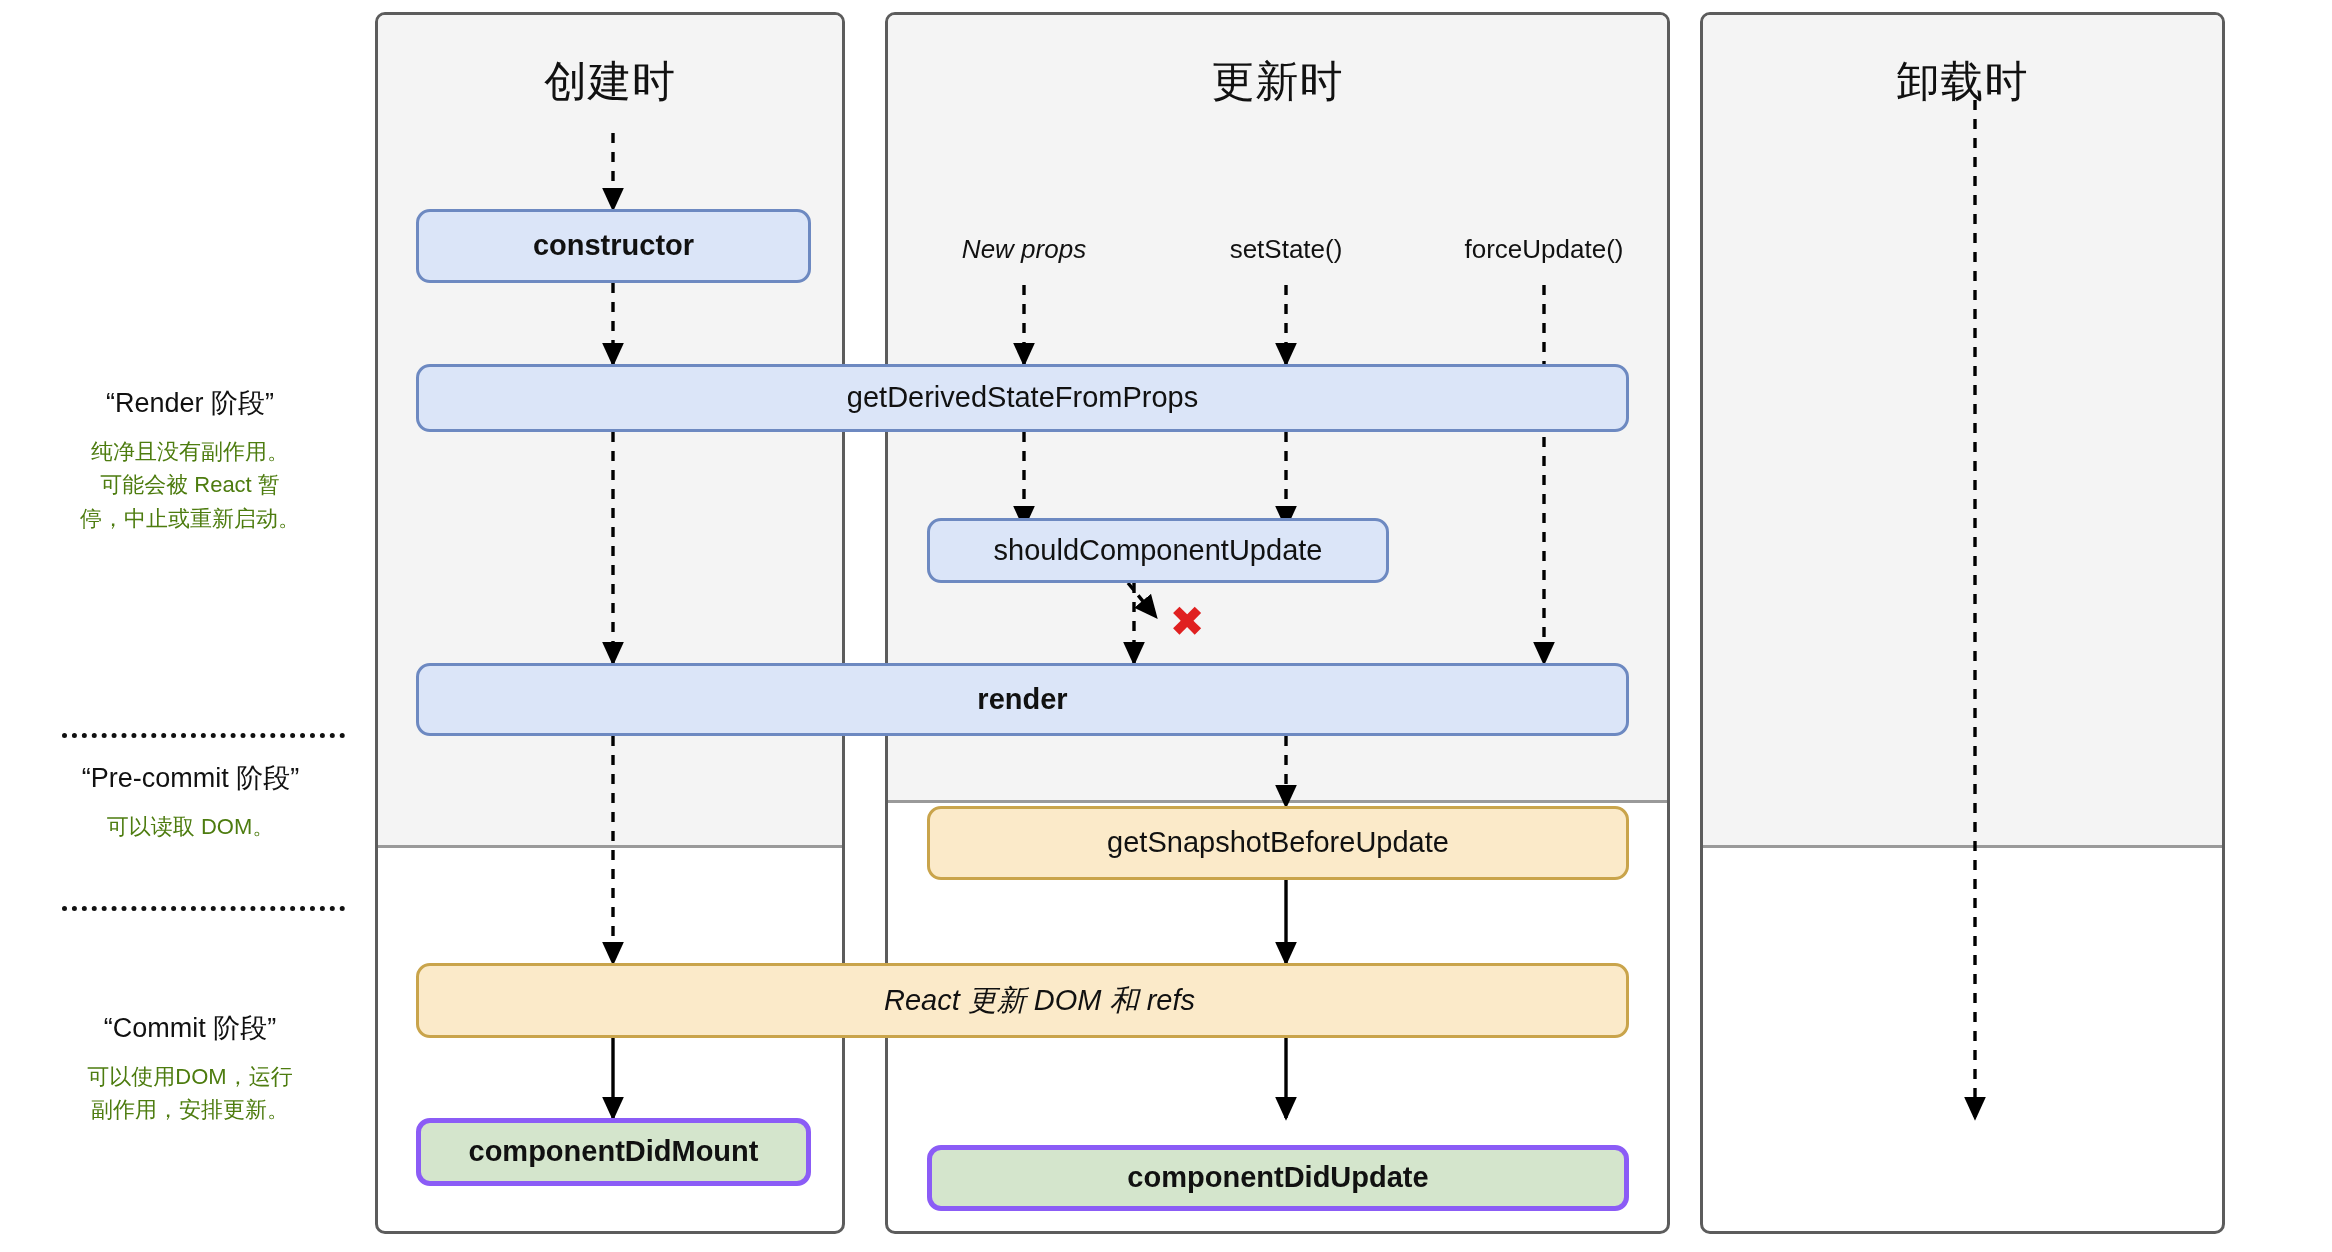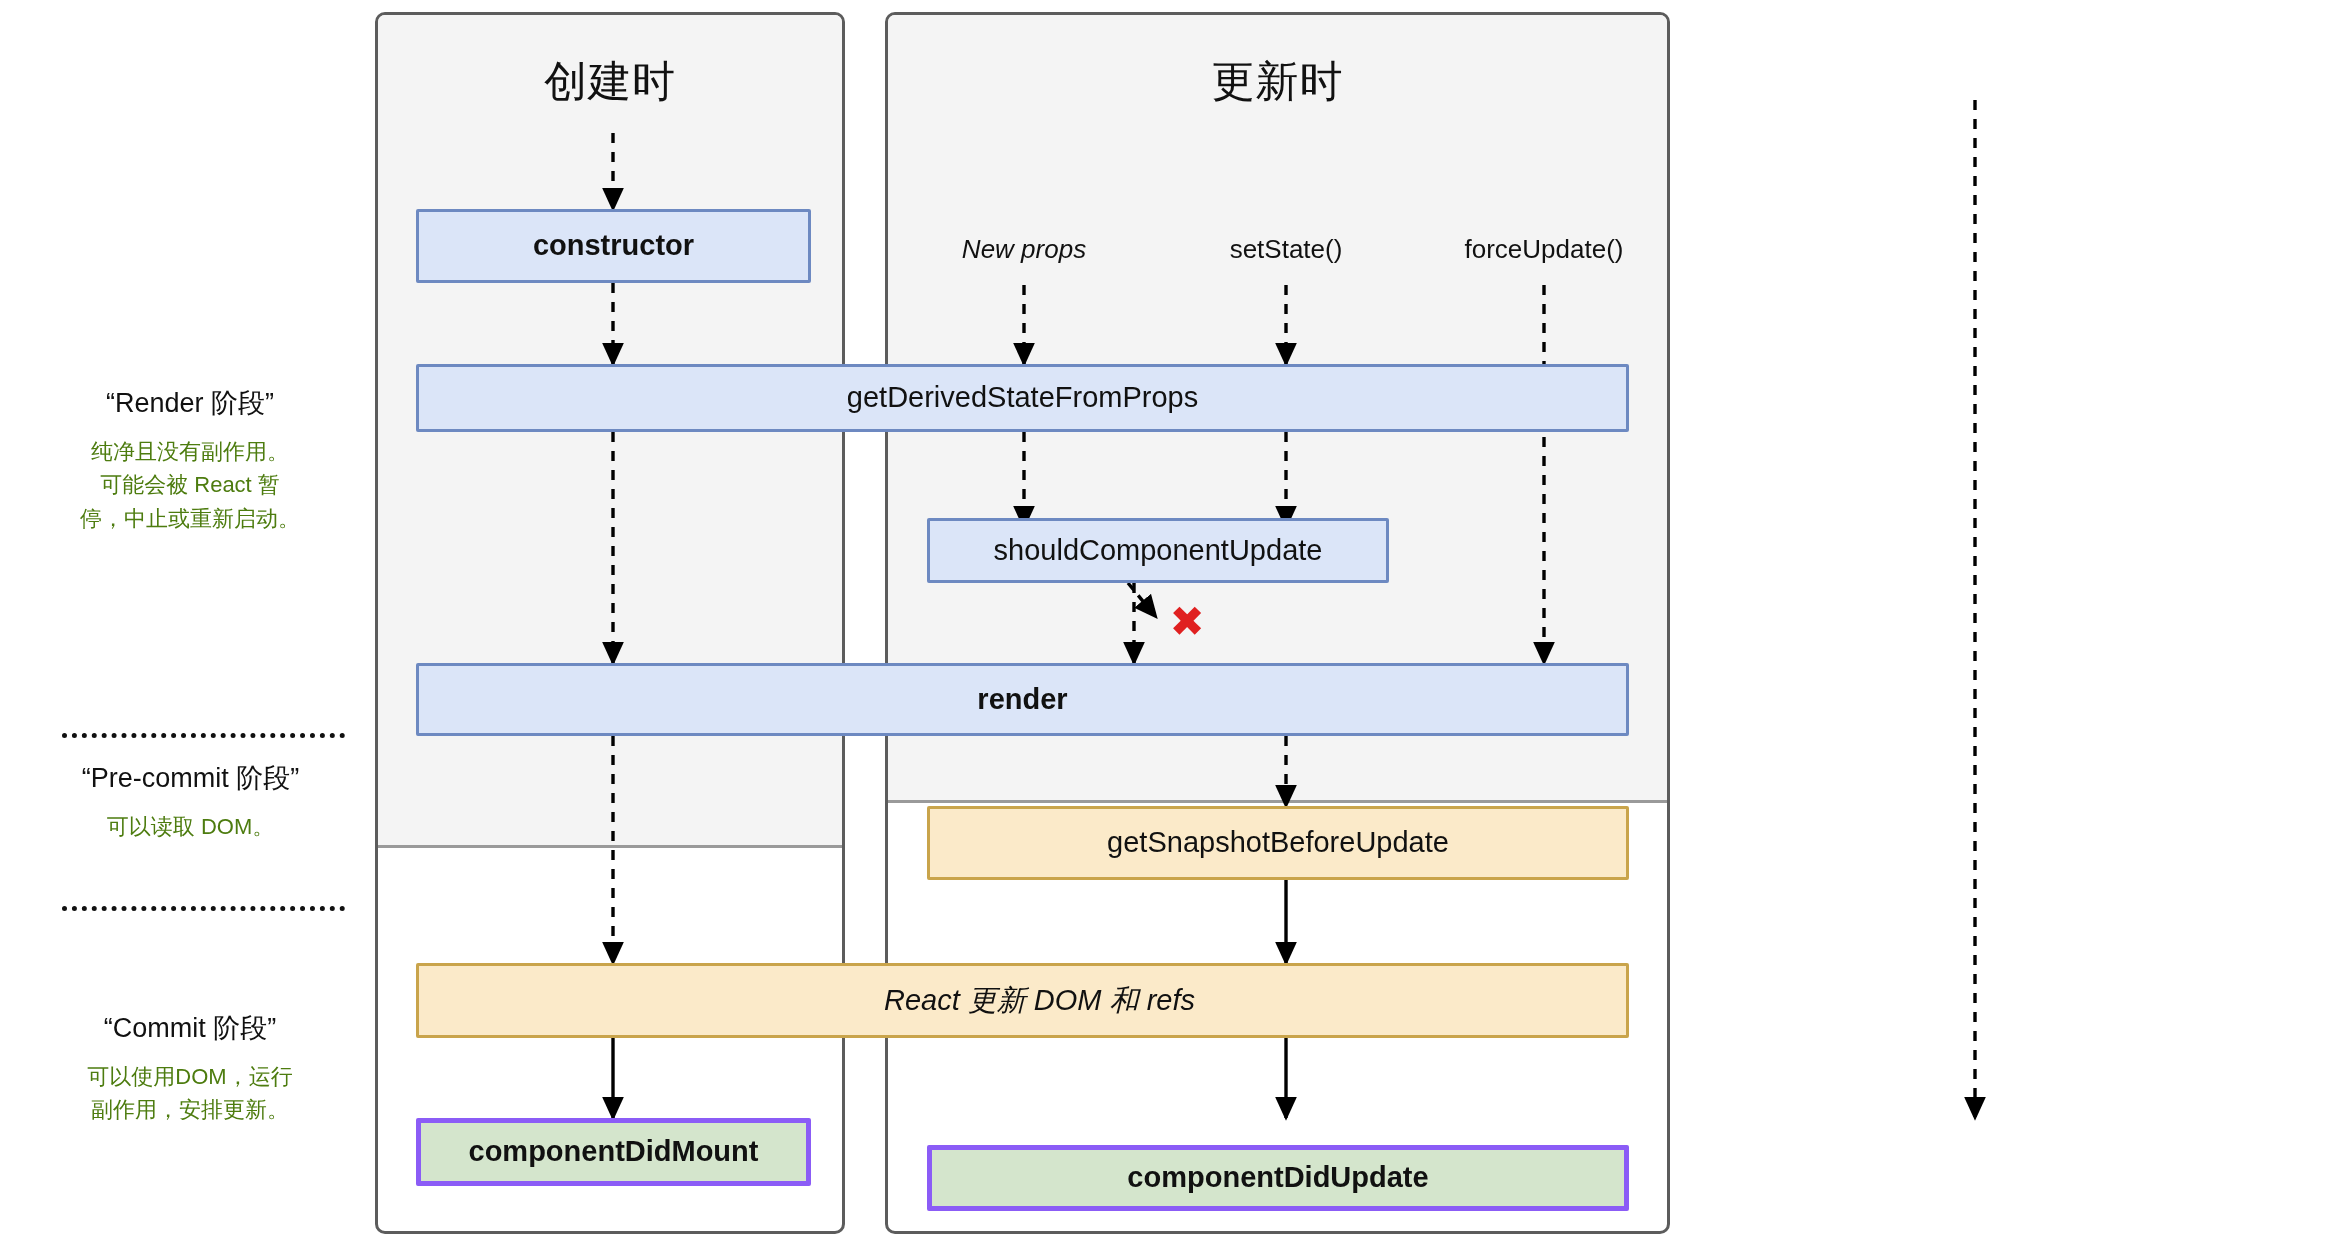--- a/index.html
+++ b/index.html
@@ -59,21 +59,21 @@
   .dotline{
     position:absolute;
     height:0;
     border-top:5px dotted #111;
   }
 
   
   .box{
     position:absolute;
     box-sizing:border-box;
-    border-radius:2px;
+    border-radius:14px;
     display:flex;
     align-items:center;
     justify-content:center;
     text-align:center;
     line-height:1.1;
   }
   .box-blue{
     background:#dbe5f8;
     border:3px solid #6d89c1;
     font-size:29px;
@@ -112,20 +112,24 @@
   <div class="panel" style="left:375px;top:12px;width:470px;height:1222px;">
     <div class="panel-top" style="height:833px;"></div>
     <div class="panel-title">创建时</div>
   </div>
 
   <div class="panel" style="left:885px;top:12px;width:785px;height:1222px;">
     <div class="panel-top" style="height:788px;"></div>
     <div class="panel-title">更新时</div>
   </div>
 
+  <div class="panel" style="left:1700px;top:12px;width:525px;height:1222px;">
+    <div class="panel-top" style="height:833px;"></div>
+    <div class="panel-title">卸载时</div>
+  </div>
 
   <div class="legend" style="left:25px;top:385px;width:330px;">
     <div class="lg-title">“Render 阶段”</div>
     <div class="lg-body">
       <div>纯净且没有副作用。</div>
       <div>可能会被 React 暂</div>
       <div>停，中止或重新启动。</div>
     </div>
   </div>
 

